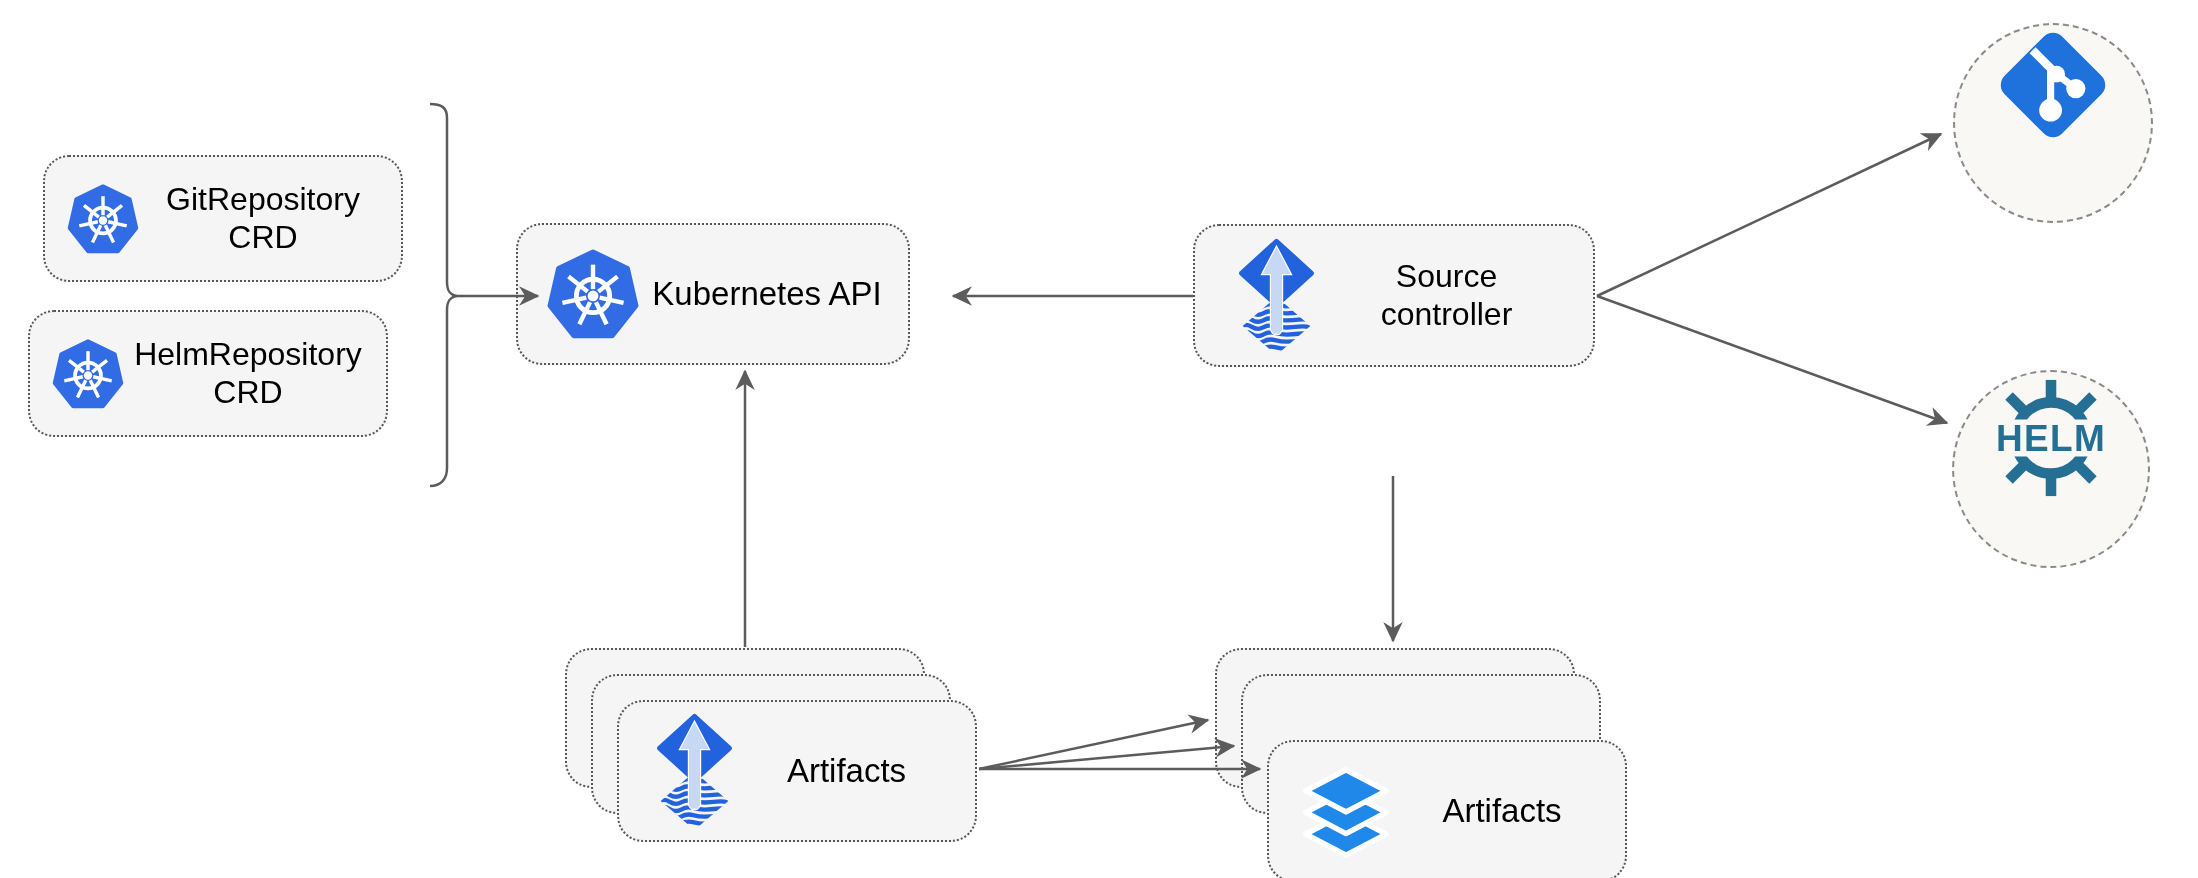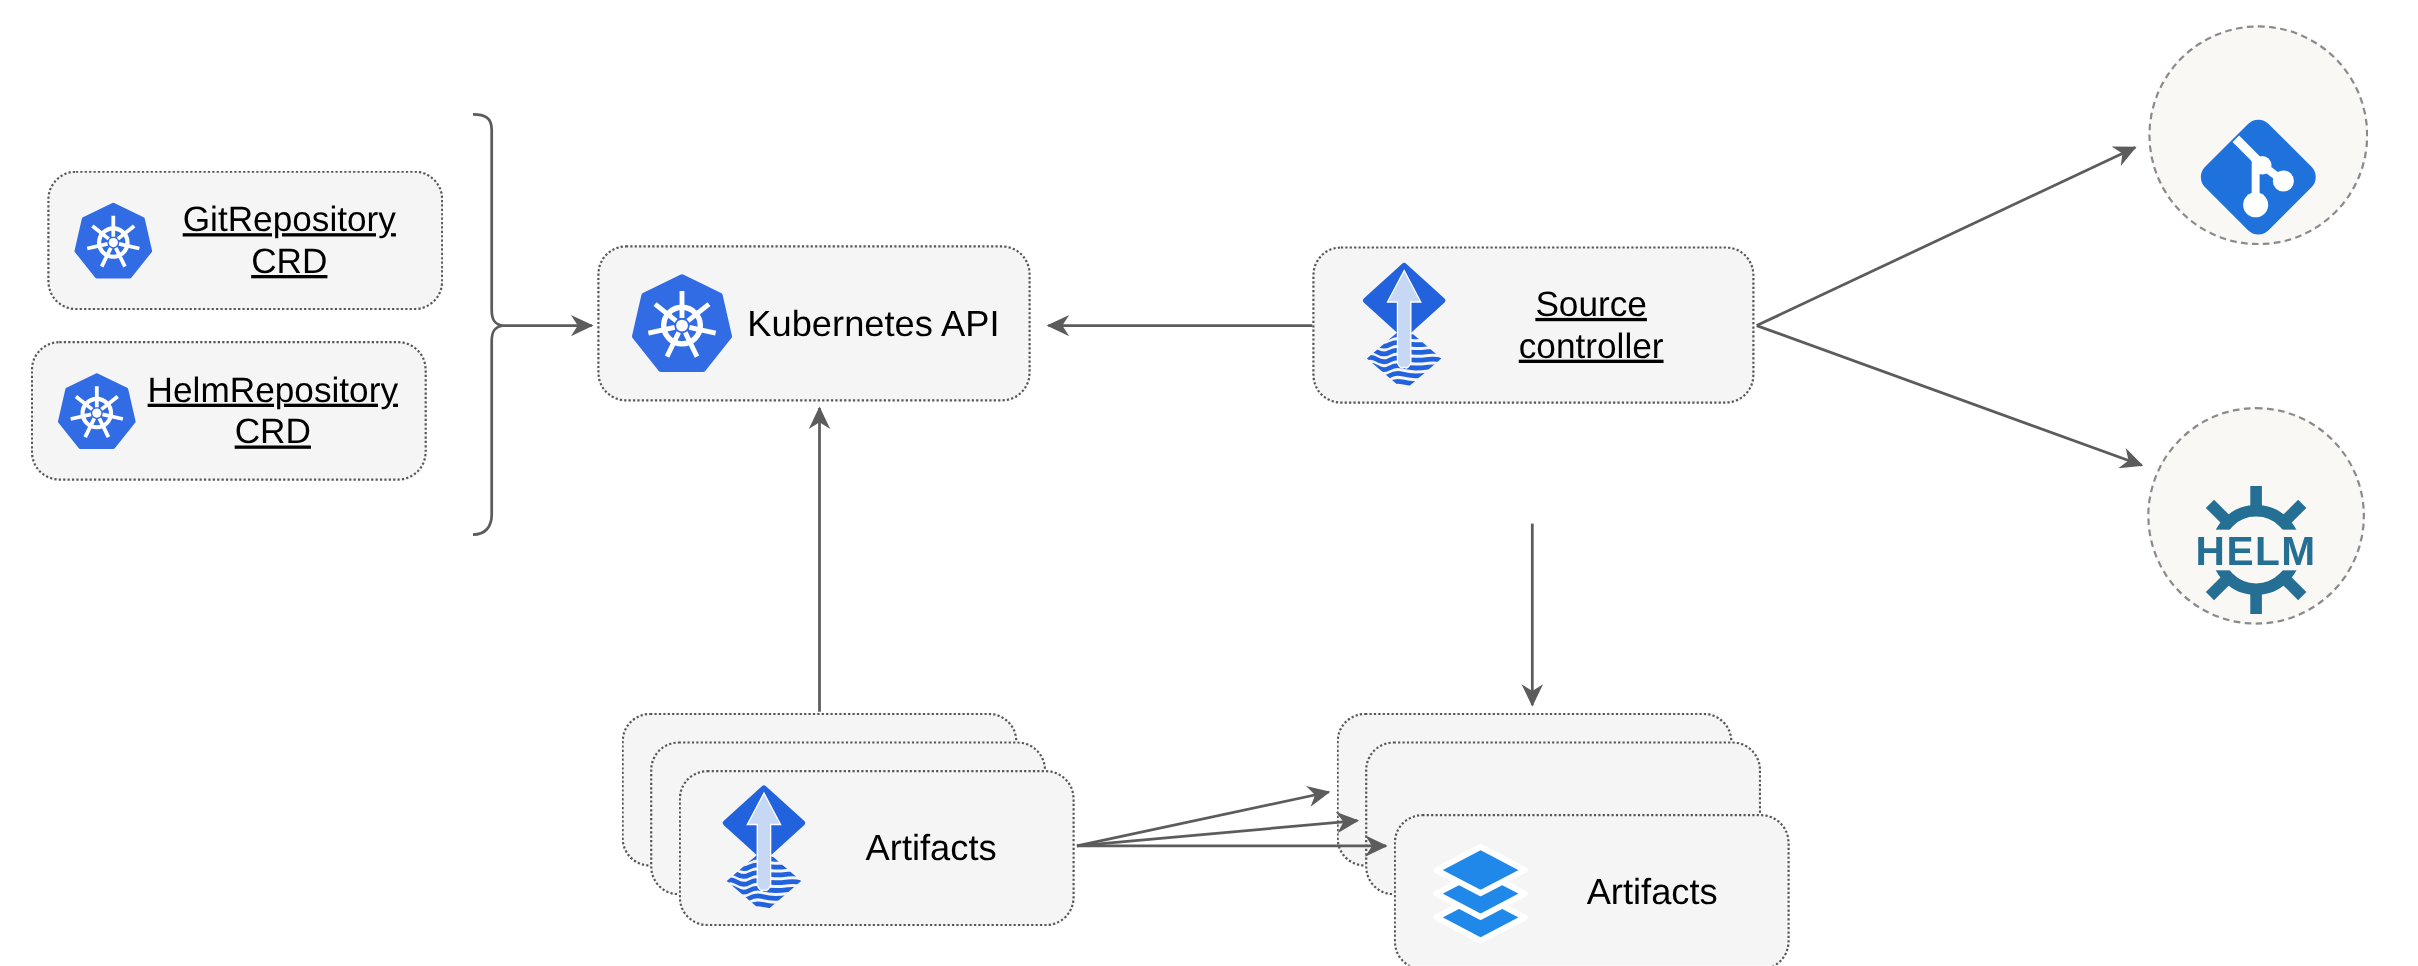--- a/index.html
+++ b/index.html
@@ -12,27 +12,27 @@
   body{font-family:"Liberation Sans",sans-serif;}
   .canvas{position:relative;width:2198px;height:878px;background:#fff;overflow:hidden;}
 
   .box{position:absolute;background:var(--node-fill,#f5f5f5);
        border:2.5px dotted var(--node-border,#565656);border-radius:26px;
        display:flex;align-items:center;box-sizing:border-box;}
   .stackcard{position:absolute;background:var(--node-fill,#f5f5f5);
        border:2.5px dotted var(--node-border,#565656);border-radius:26px;box-sizing:border-box;}
   .label{flex:1;text-align:center;color:var(--label-text,#000);
          font-size:32px;line-height:1.18;padding-right:16px;}
-  .label .ln{display:block;text-decoration:underline;}
+  .label .ln{display:block;}
   .lbl-lg{font-size:33px;}
 
   .circle{position:absolute;border-radius:50%;
           border:2.5px dashed var(--circle-border,#8a8a8a);
           background:var(--circle-fill,#f9f8f4);
-          display:flex;align-items:flex-end;justify-content:center;box-sizing:border-box;}
+          display:flex;align-items:flex-start;justify-content:center;box-sizing:border-box;}
 
   .connectors{position:absolute;left:0;top:0;width:2198px;height:878px;
               pointer-events:none;z-index:10;}
   .edge{stroke:var(--edge-gray,#5c5c5c);stroke-width:2.5;fill:none;}
   .arrowfill{fill:var(--edge-gray,#5c5c5c);}
 
   
   .c-k8s{fill:var(--kubernetes-blue,#326ce5);stroke:var(--kubernetes-blue,#326ce5);
          stroke-width:5;stroke-linejoin:round;}
   .k8s-white-line{stroke:#fff;fill:none;}
@@ -113,21 +113,21 @@
         <line x1="44.5" y1="47.6" x2="25" y2="32.1"></line>
       </g>
       <circle class="k8s-white-fill" cx="50" cy="52" r="5.5"></circle>
     </svg>
     <div class="label">
       <span class="ln">HelmRepository</span>
       <span class="ln">CRD</span>
     </div>
   </div>
 
-  <div class="box" style="left:543px;top:223px;width:394px;height:142px">
+  <div class="box" style="left:516px;top:223px;width:394px;height:142px">
     <svg width="98" height="98" viewBox="0 0 100 100" style="margin-left:26px;flex:none">
       <polygon class="c-k8s" points="50,7 85.2,24 93.9,62 69.6,92.6 30.4,92.6 6.1,62 14.8,24"></polygon>
       <circle class="k8s-white-line" cx="50" cy="52" r="17" stroke-width="5"></circle>
       <g class="k8s-white-line" stroke-width="4.5">
         <line x1="50" y1="45" x2="50" y2="20"></line>
           <line x1="55.5" y1="47.6" x2="75" y2="32.1"></line>
         <line x1="56.8" y1="53.6" x2="81.2" y2="59.1"></line>
           <line x1="53" y1="58.3" x2="63.9" y2="80.8"></line>
         <line x1="47" y1="58.3" x2="36.1" y2="80.8"></line>
           <line x1="43.2" y1="53.6" x2="18.8" y2="59.1"></line>

